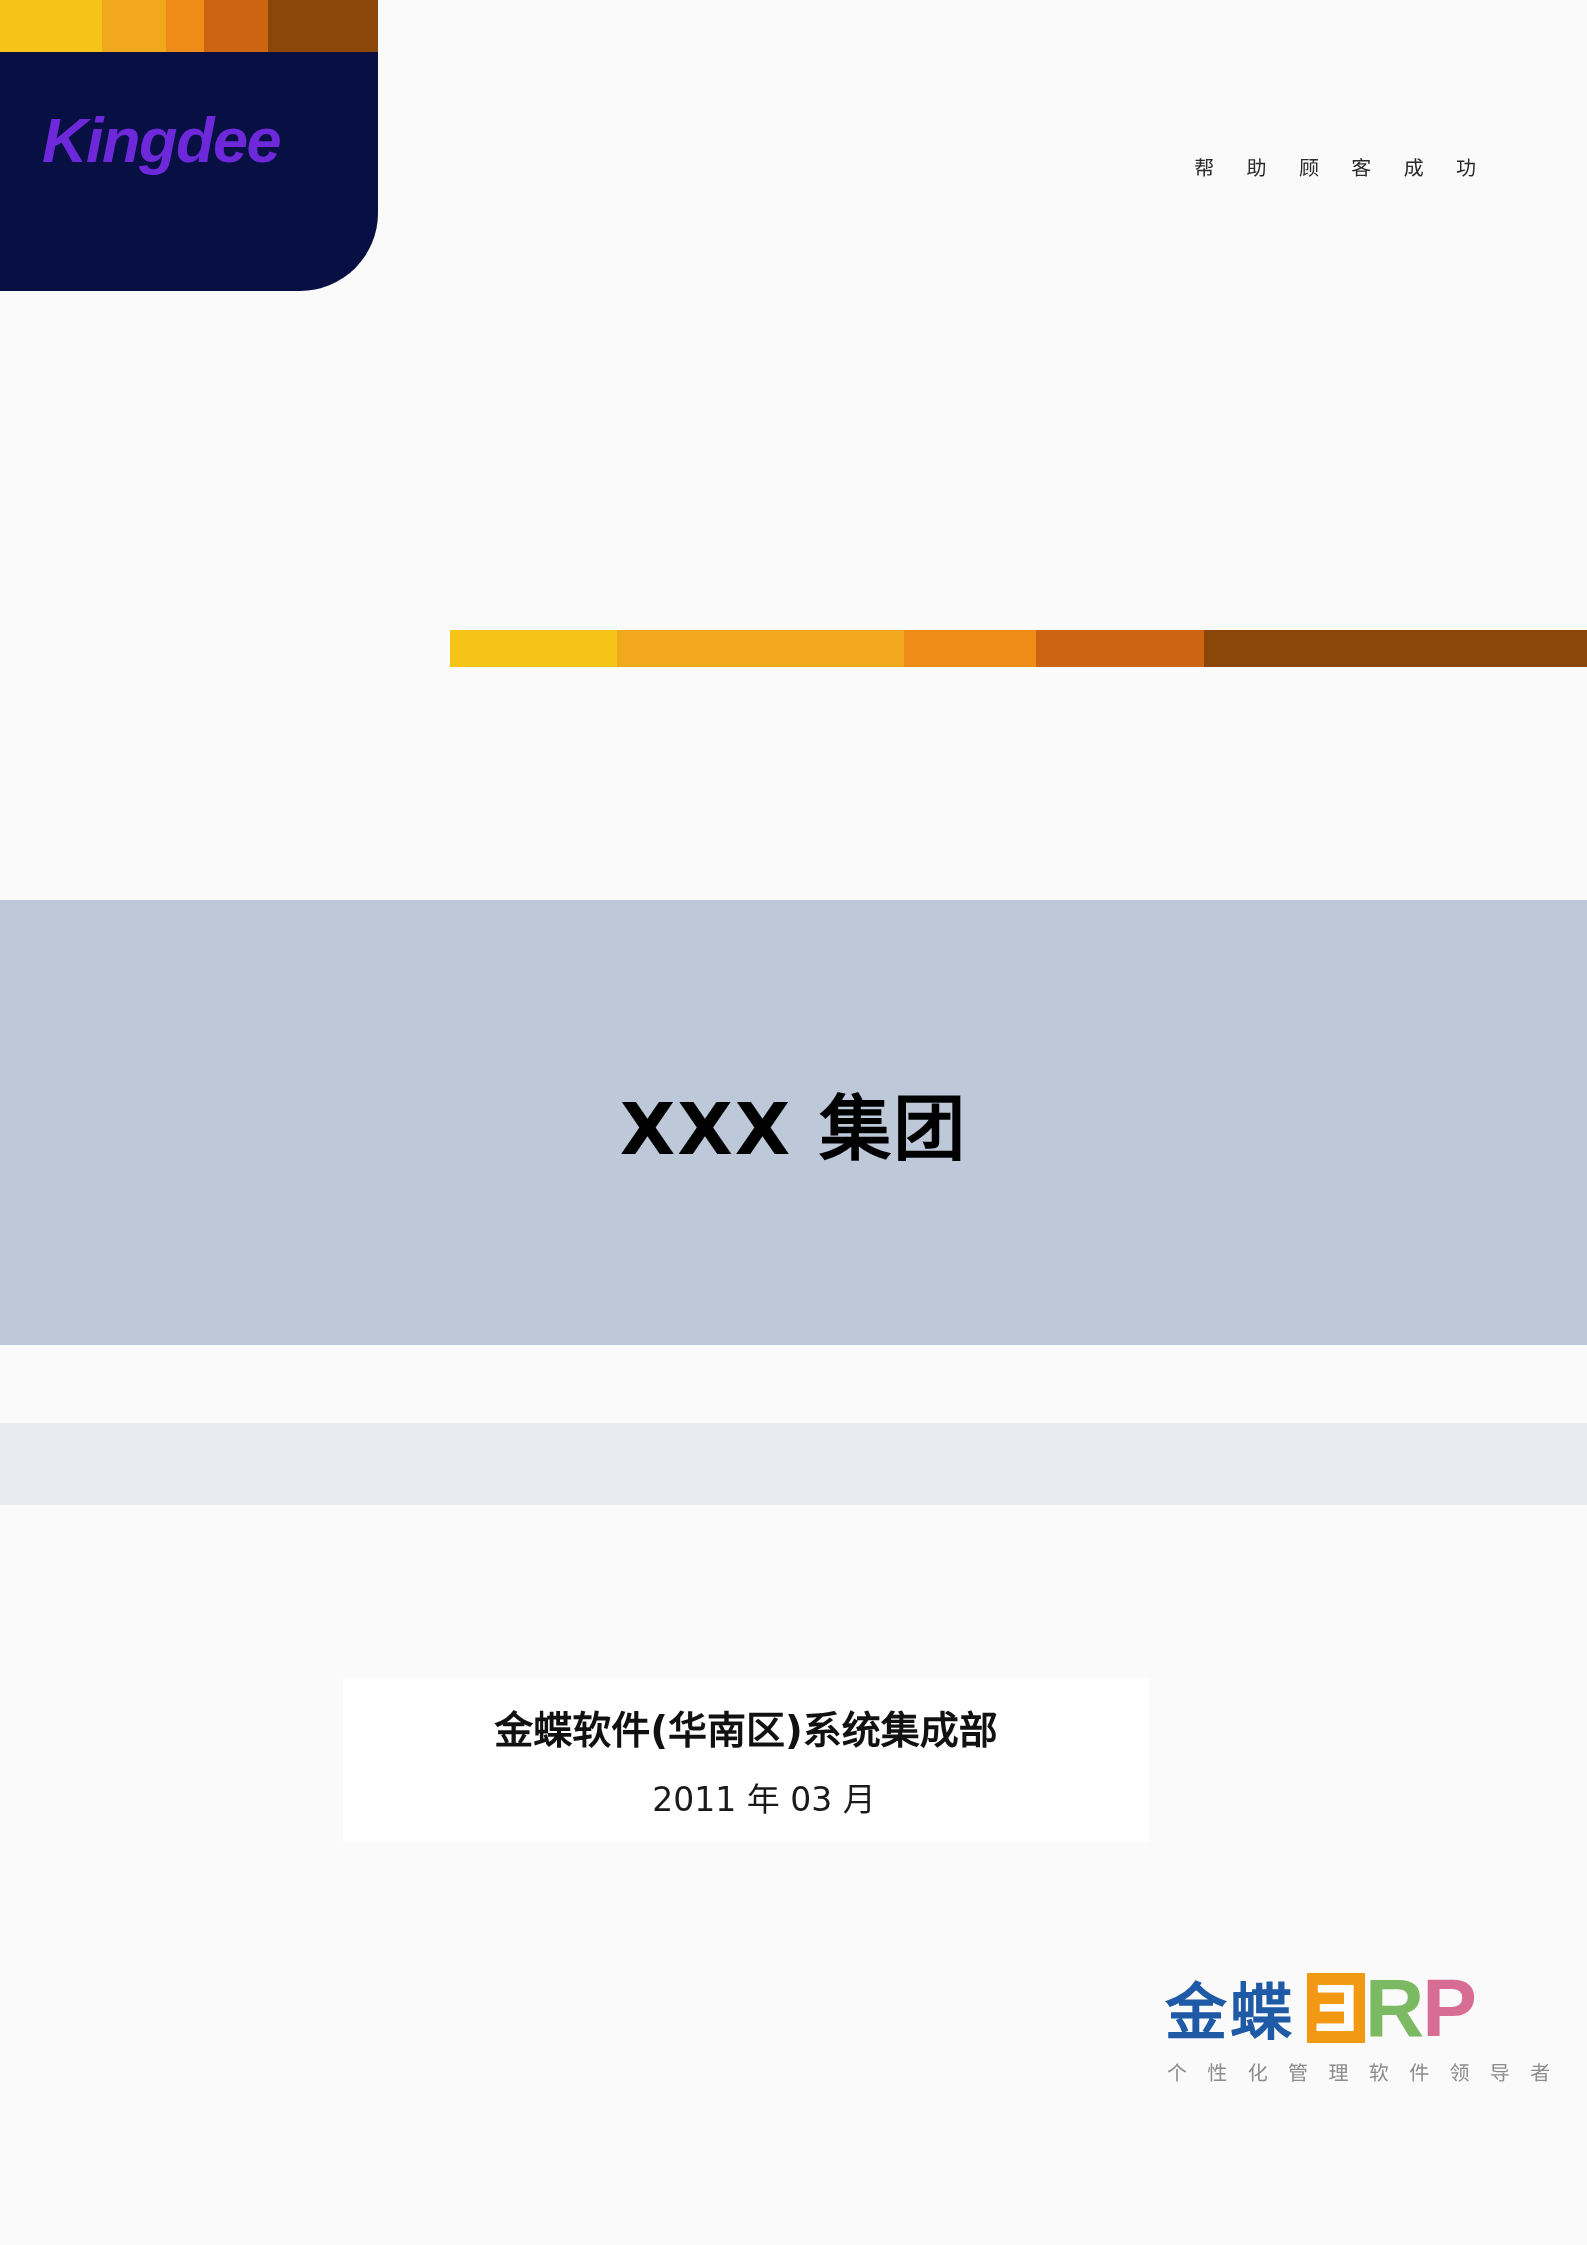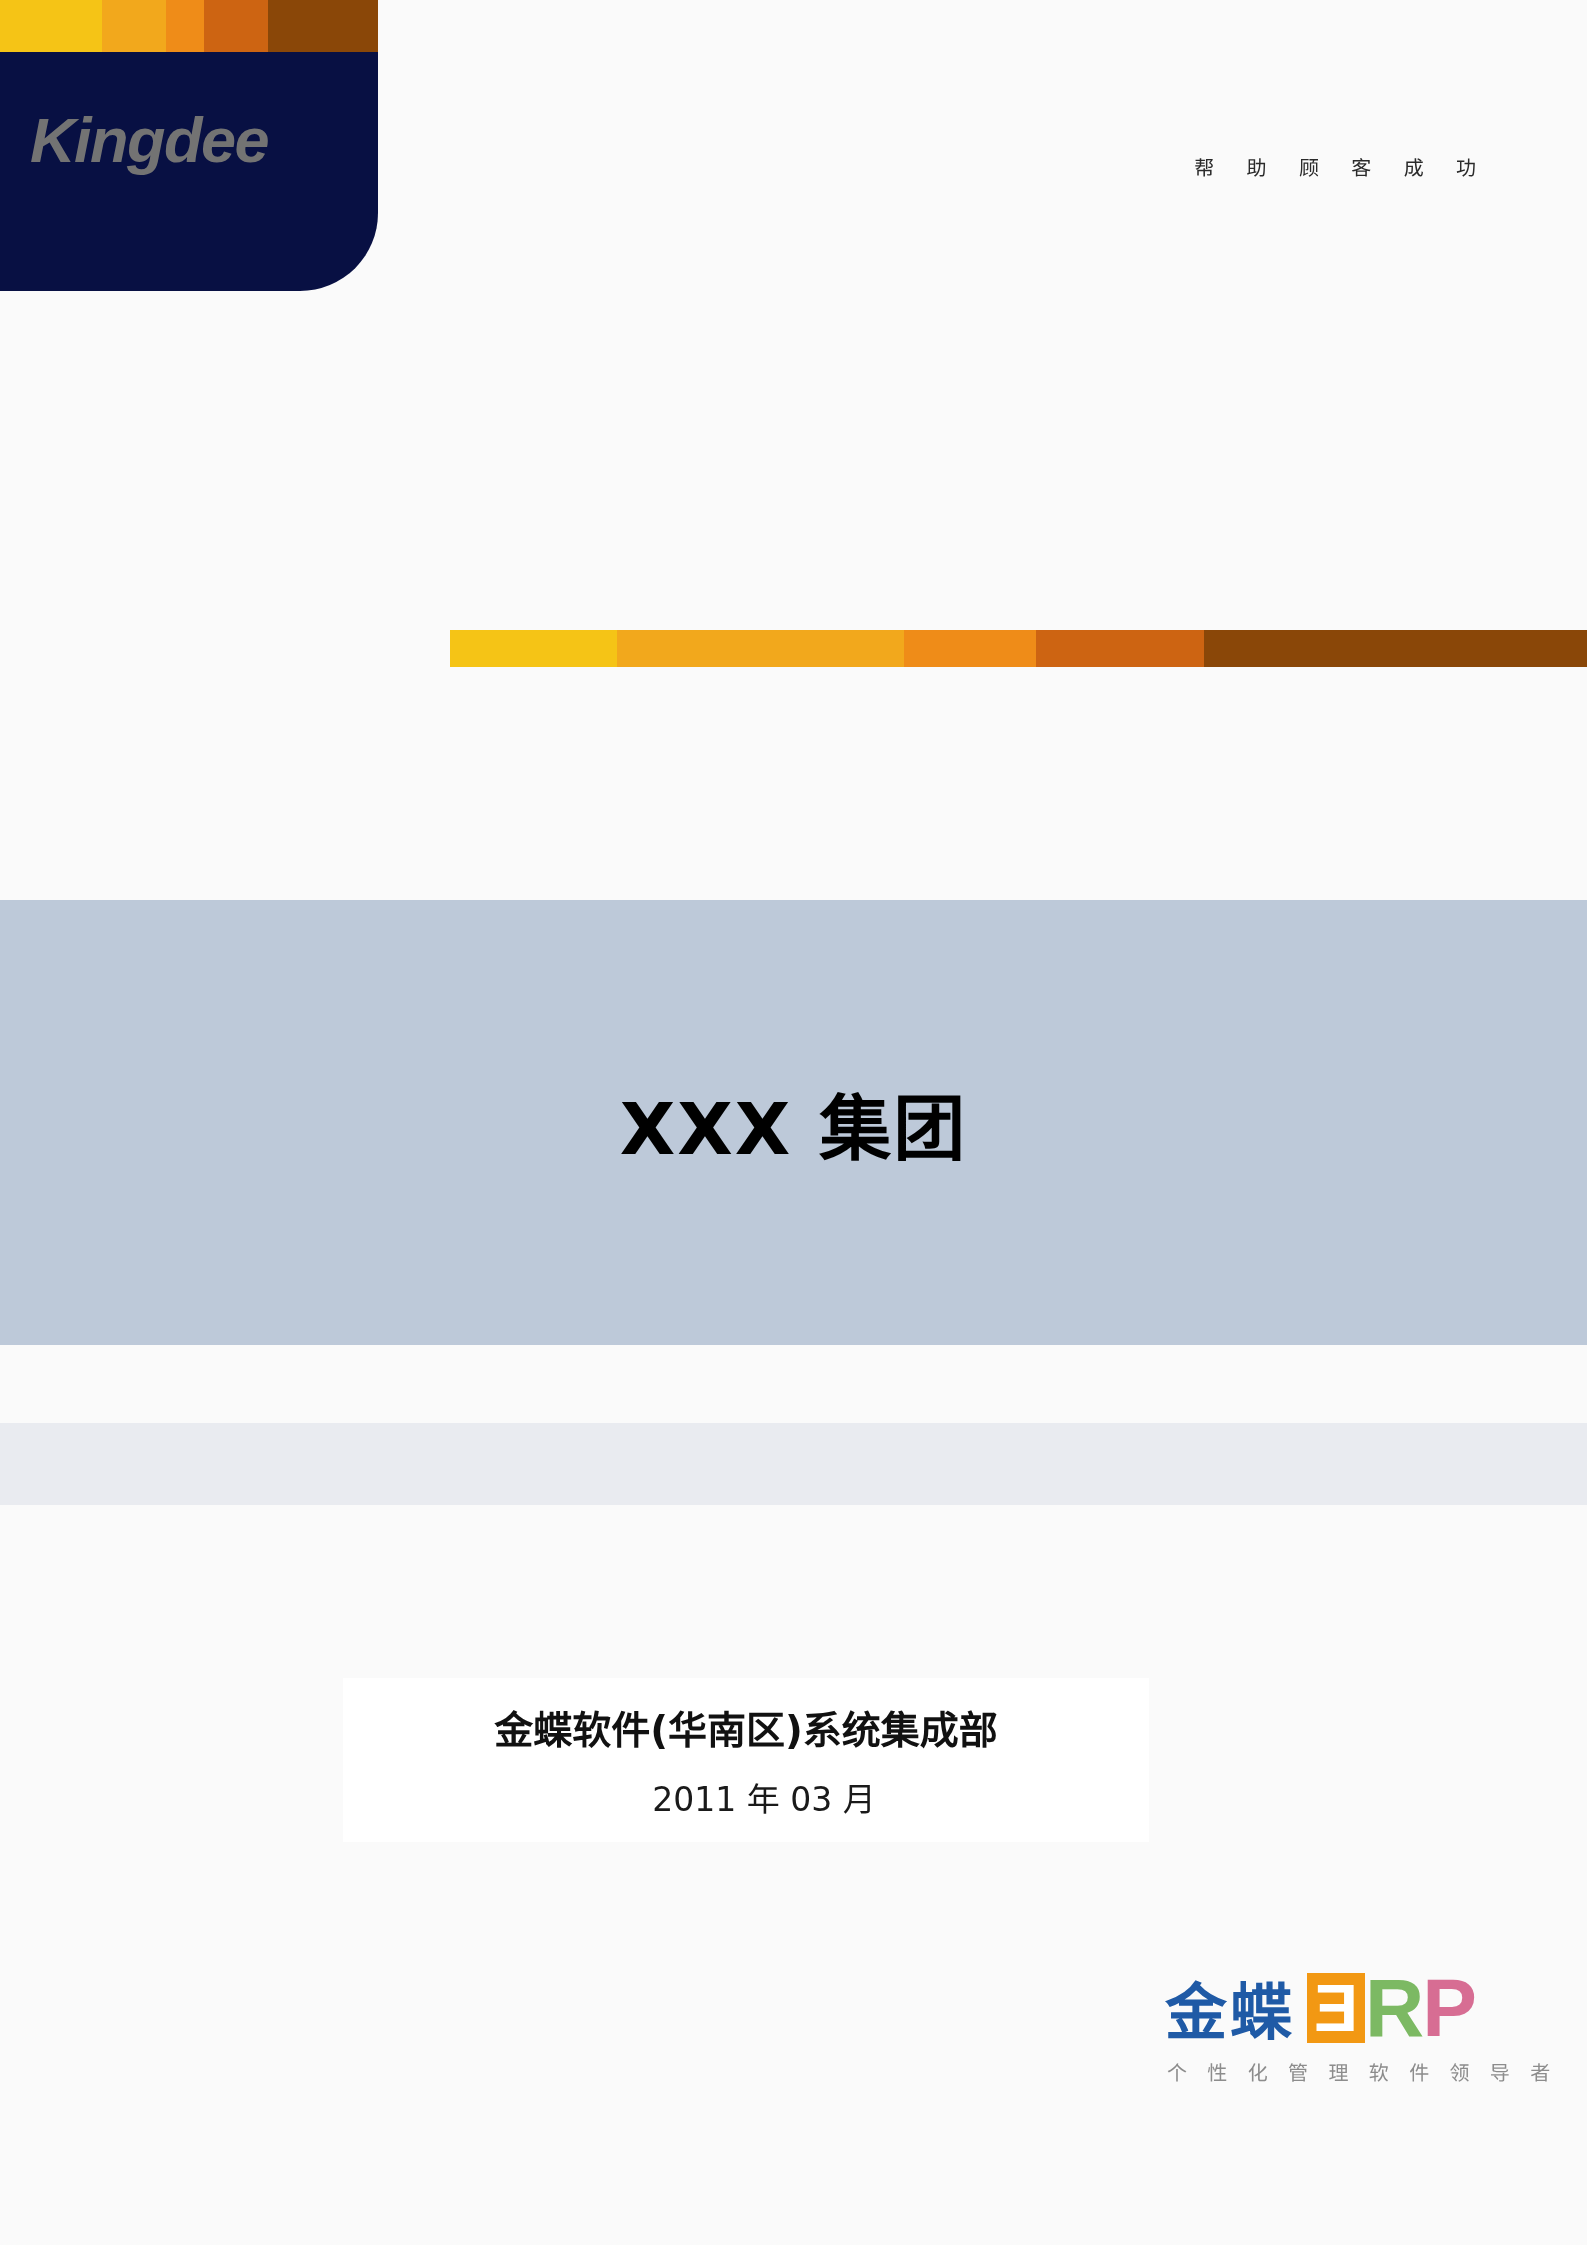--- a/index.html
+++ b/index.html
@@ -36,23 +36,23 @@
     position: absolute;
     left: 0;
     top: 52px;
     width: 378px;
     height: 239px;
     background: #081043;
     border-bottom-right-radius: 78px;
   }
   .logo-wordmark {
     position: absolute;
-    left: 30px;
+    left: 42px;
     top: 104px;
-    color: #737373;
+    color: #6d28d9;
     font-size: 63px;
     font-weight: bold;
     font-style: italic;
     letter-spacing: -1.5px;
     font-family: "Liberation Sans", "DejaVu Sans", sans-serif;
     white-space: nowrap;
   }
 
   
   .slogan {

